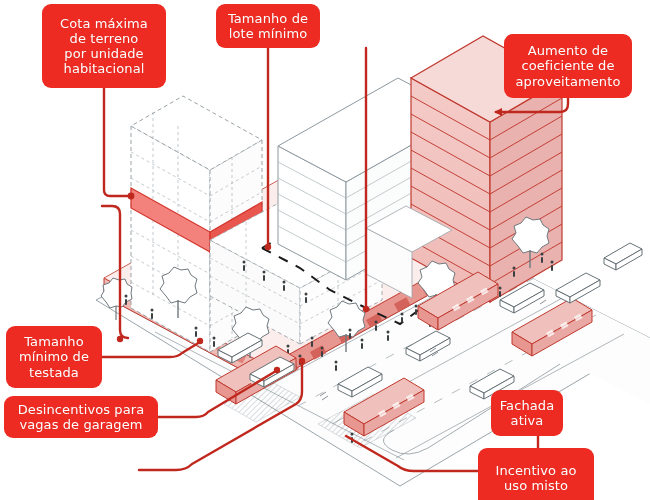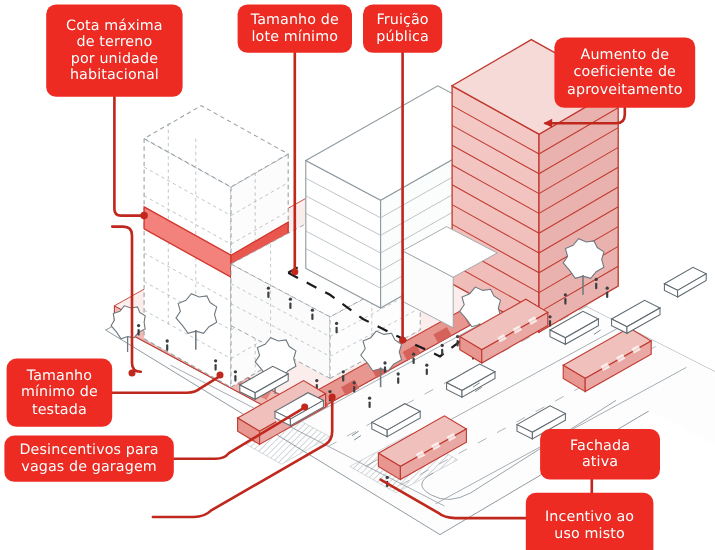--- a/index.html
+++ b/index.html
@@ -440,45 +440,41 @@
 lote mínimo</span>
   </div>
 
   <div class="labelbox" style="left:42px;top:4px;width:124px;height:84px;font-size:13px;">
     <span>Cota máxima
 de terreno
 por unidade
 habitacional</span>
   </div>
 
-  <div class="labelbox" style="left:330px;top:4px;width:72px;height:44px;font-size:13px;">
-    <span>Fruição
-pública</span>
-  </div>
 
   <div class="labelbox" style="left:504px;top:4px;width:128px;height:64px;font-size:13px;margin-top:30px;">
     <span>Aumento de
 coeficiente de
 aproveitamento</span>
   </div>
 
 
   <div class="labelbox" style="left:6px;top:326px;width:96px;height:62px;font-size:13px;">
     <span>Tamanho
 mínimo de
 testada</span>
   </div>
 
   <div class="labelbox" style="left:4px;top:396px;width:154px;height:42px;font-size:13px;">
     <span>Desincentivos para
 vagas de garagem</span>
   </div>
 
 
-  <div class="labelbox" style="left:491px;top:390px;width:109px;height:46px;font-size:13px;">
+  <div class="labelbox" style="left:491px;top:390px;width:72px;height:46px;font-size:13px;">
     <span>Fachada
 ativa</span>
   </div>
 
   <div class="labelbox" style="left:478px;top:448px;width:116px;height:60px;font-size:13px;">
     <span>Incentivo ao
 uso misto</span>
   </div>
 
   <div class="paper"></div>

